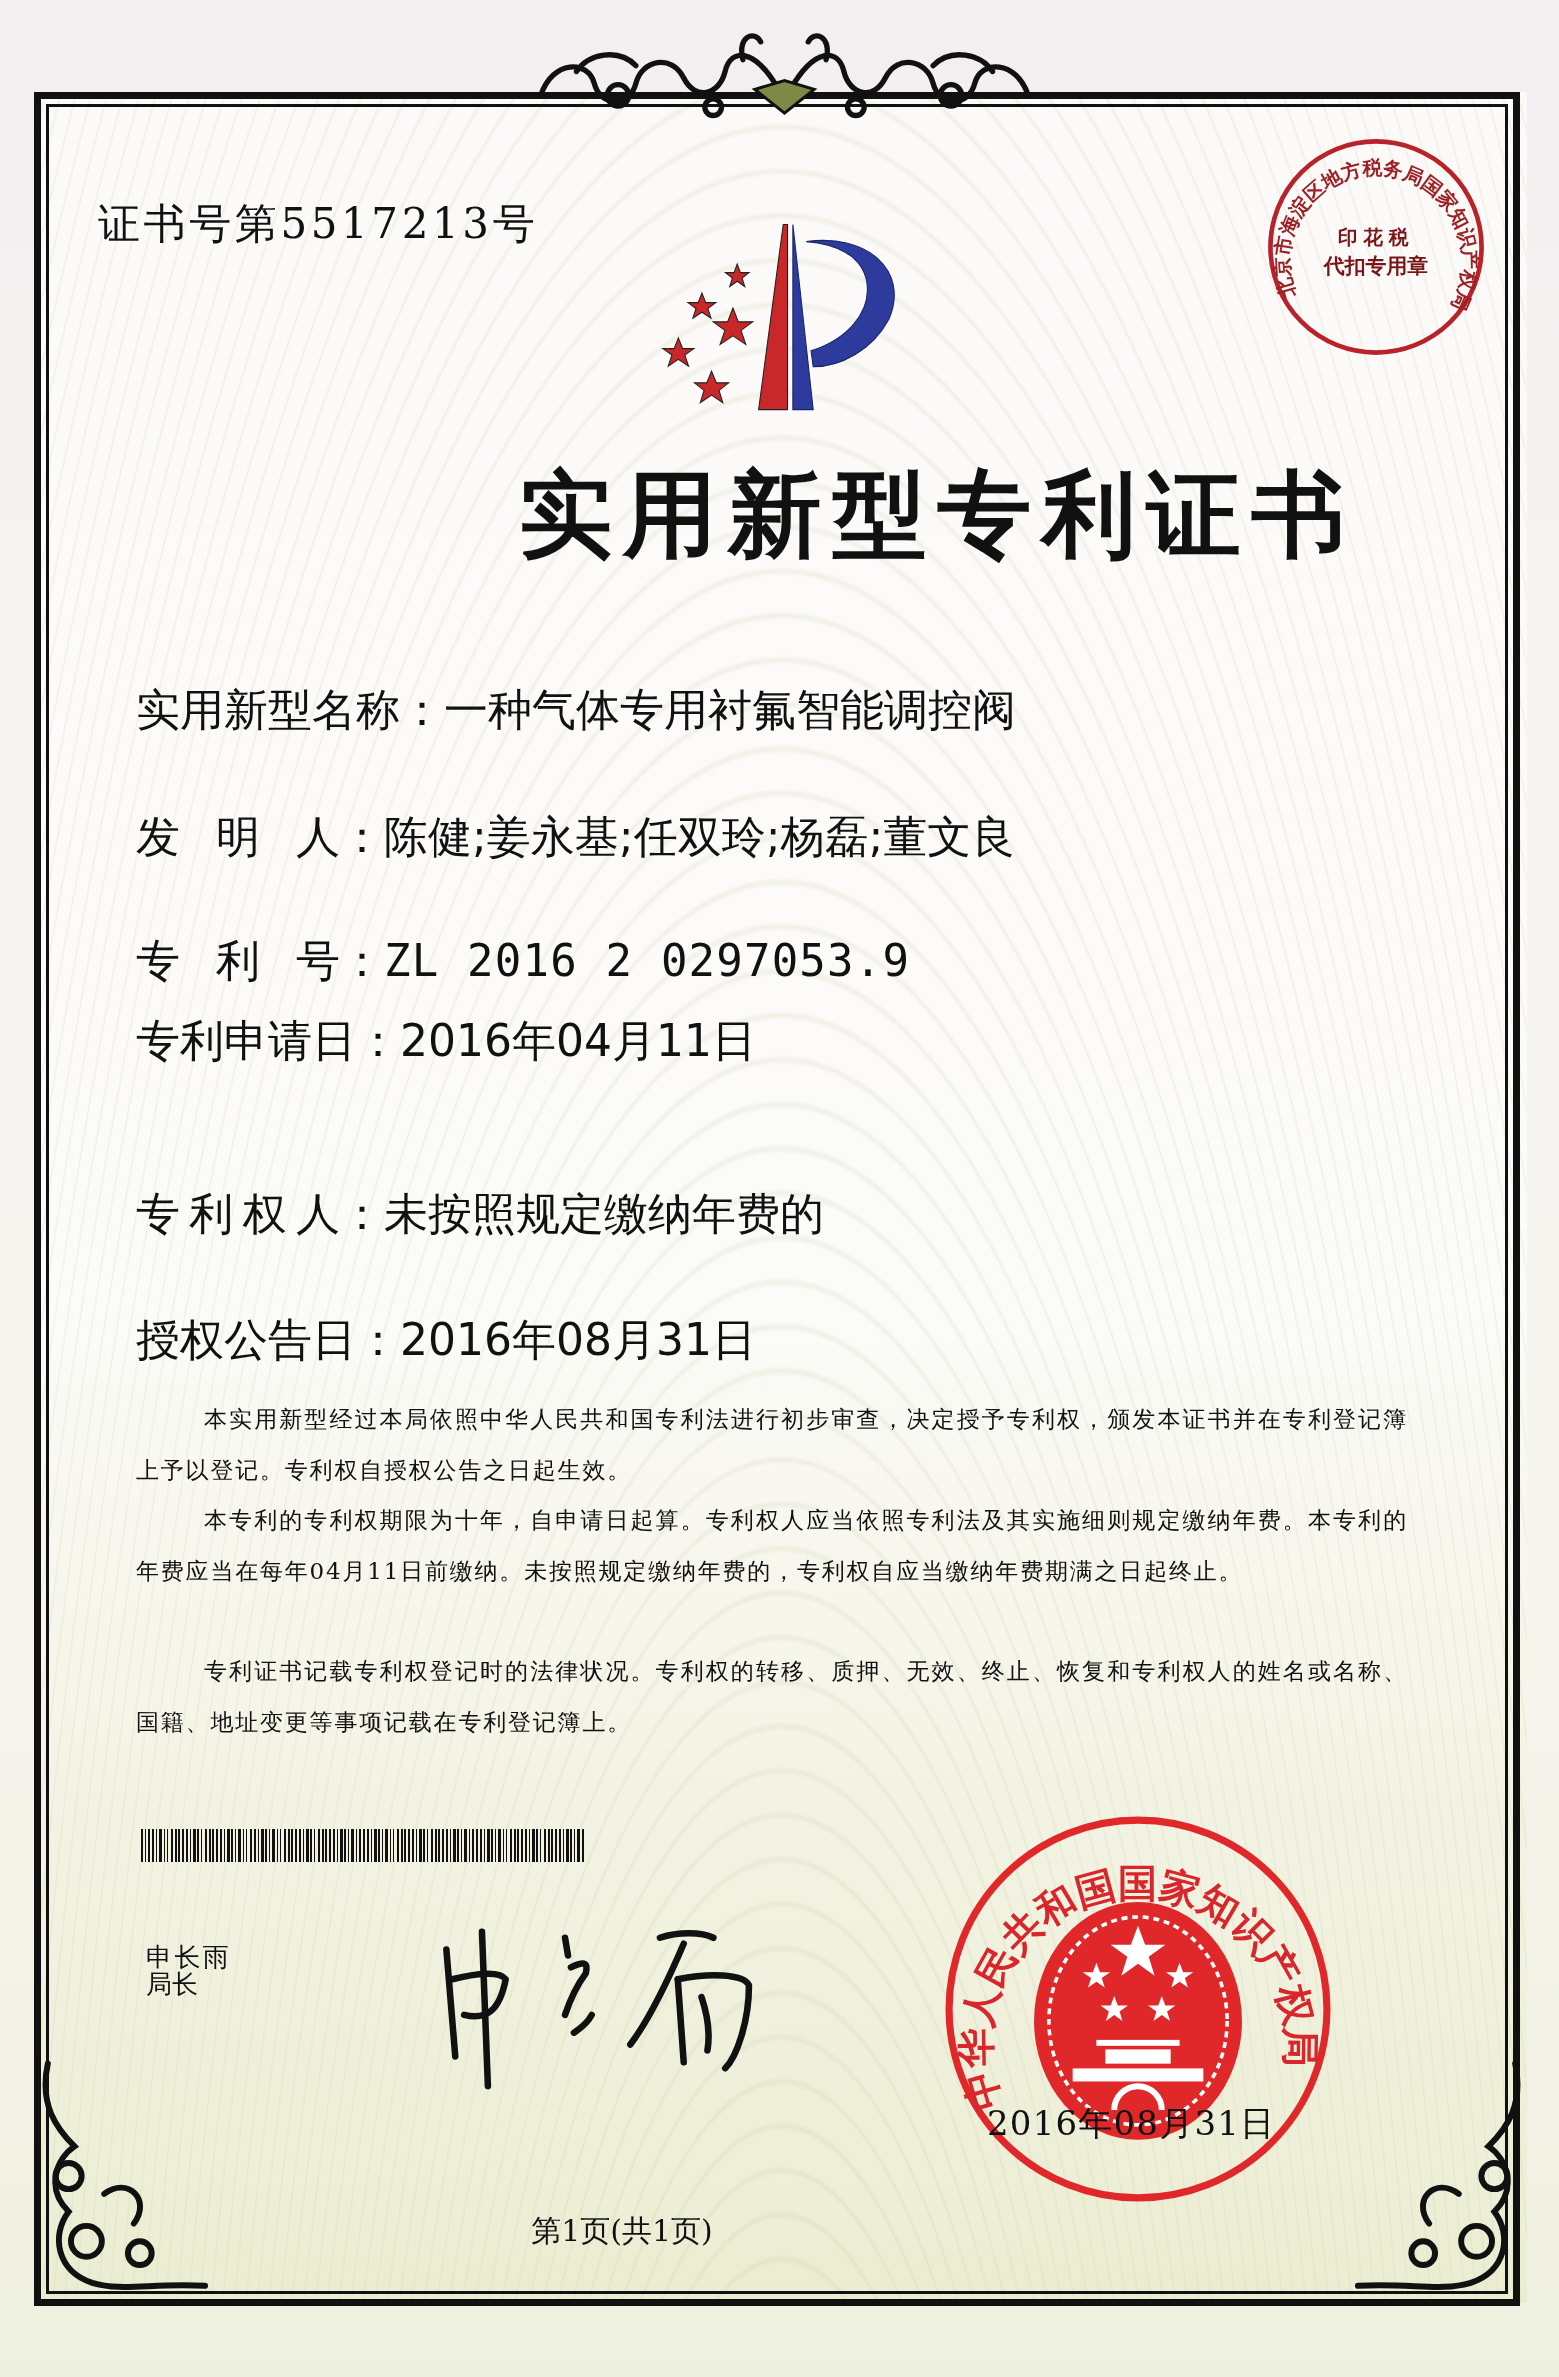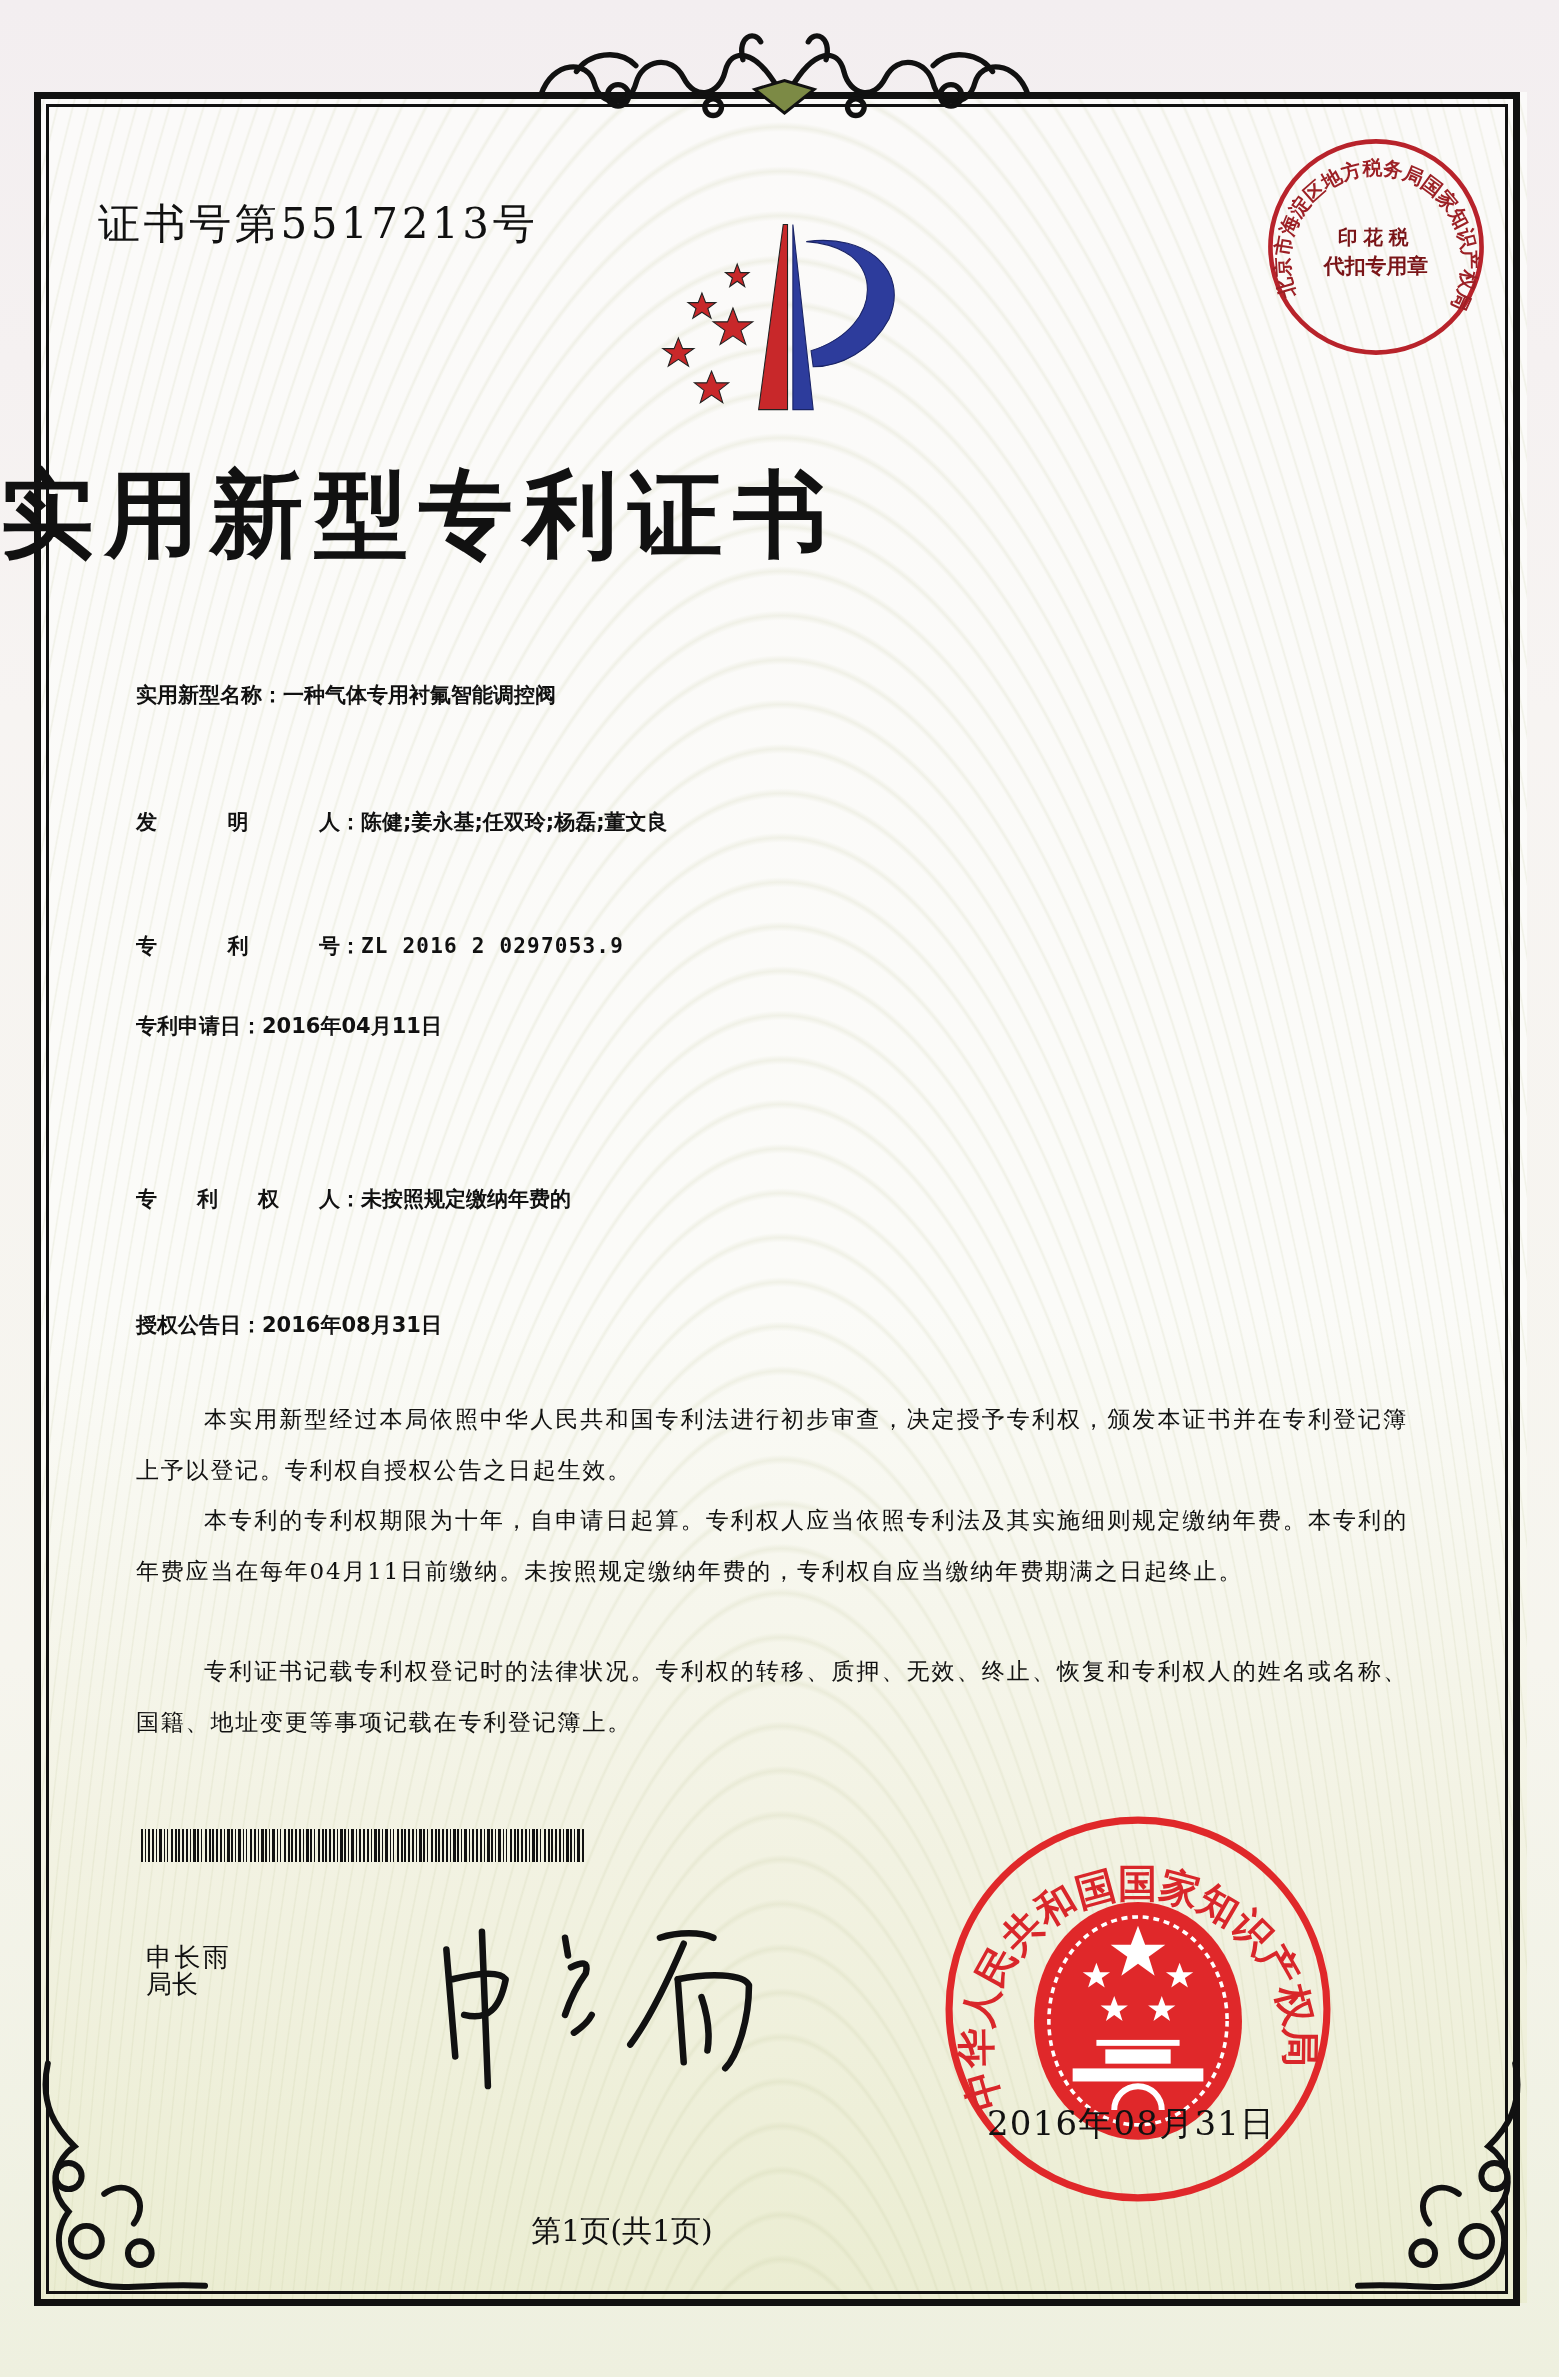--- a/index.html
+++ b/index.html
@@ -23,29 +23,28 @@
     position:absolute; left:46px; top:104px; width:1462px; height:2190px;
     border:3px solid #111; box-sizing:border-box;
   }
   .ornament { position:absolute; }
   .cert-no {
     position:absolute; left:98px; top:196px;
     font-family:"DejaVu Serif", serif; font-size:42px; letter-spacing:3.6px;
   }
   .logo { position:absolute; left:642px; top:217px; width:321px; height:214px; }
   .title {
-    position:absolute; left:0; width:1356px; top:452px; text-align:left;
+    position:absolute; left:0; width:1356px; top:452px; text-align:right;
     font-family:"DejaVu Sans", "Liberation Sans", sans-serif; font-weight:bold;
     font-size:94px; letter-spacing:10.7px;
   }
   .field {
     position:absolute; left:136px;
-    font-family:"DejaVu Sans", "Liberation Sans", sans-serif; font-size:21px;
+    font-family:"DejaVu Sans", "Liberation Sans", sans-serif; font-size:44px;
     white-space:nowrap;
-    font-weight:bold;
   }
   .field .label { display:inline-block; }
   .field .value { display:inline-block; }
   .f-name { top:681px; }
   .f-inventor { top:808px; }
   .f-patno { top:932px; }
   .f-patno .value { font-family:"DejaVu Sans Mono","Liberation Mono", monospace; letter-spacing:1.2px; }
   .f-appdate { top:1012px; }
   .f-owner { top:1185px; }
   .f-grant { top:1311px; }

